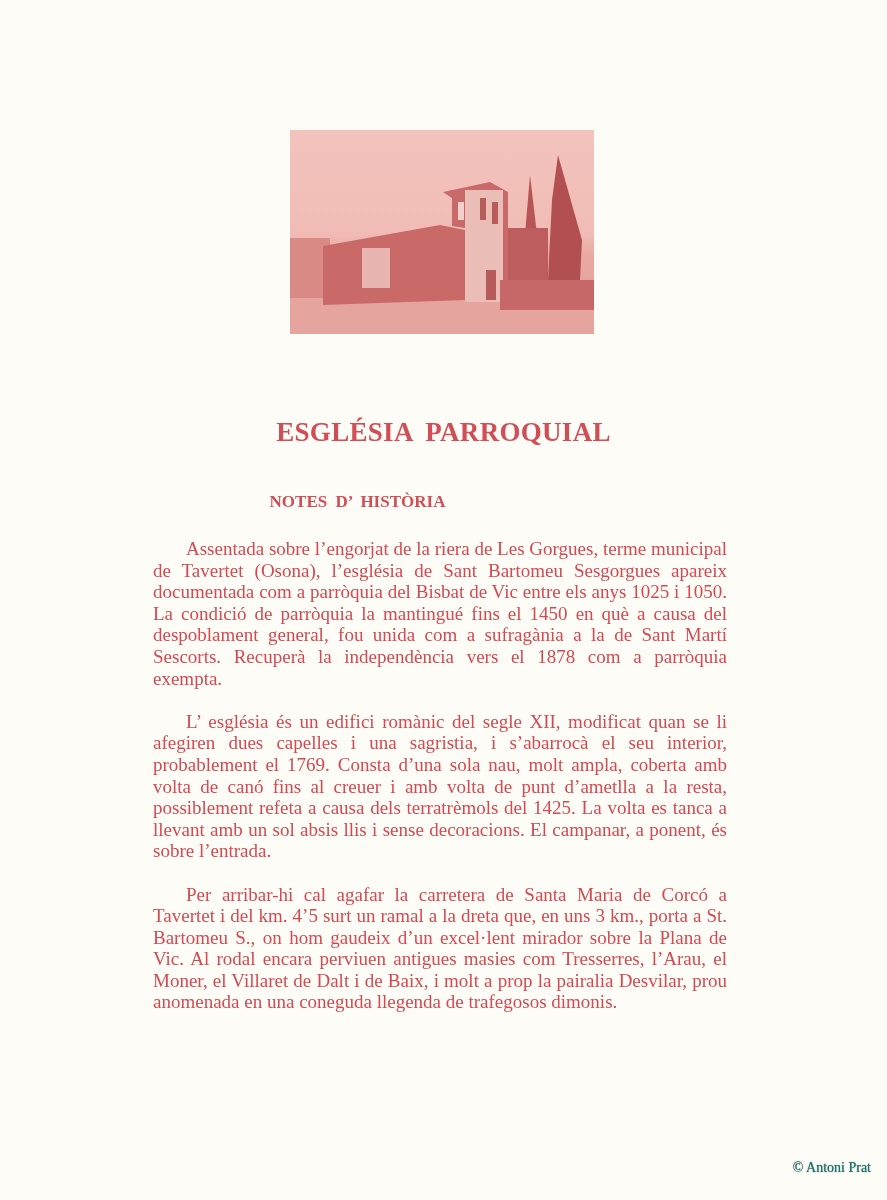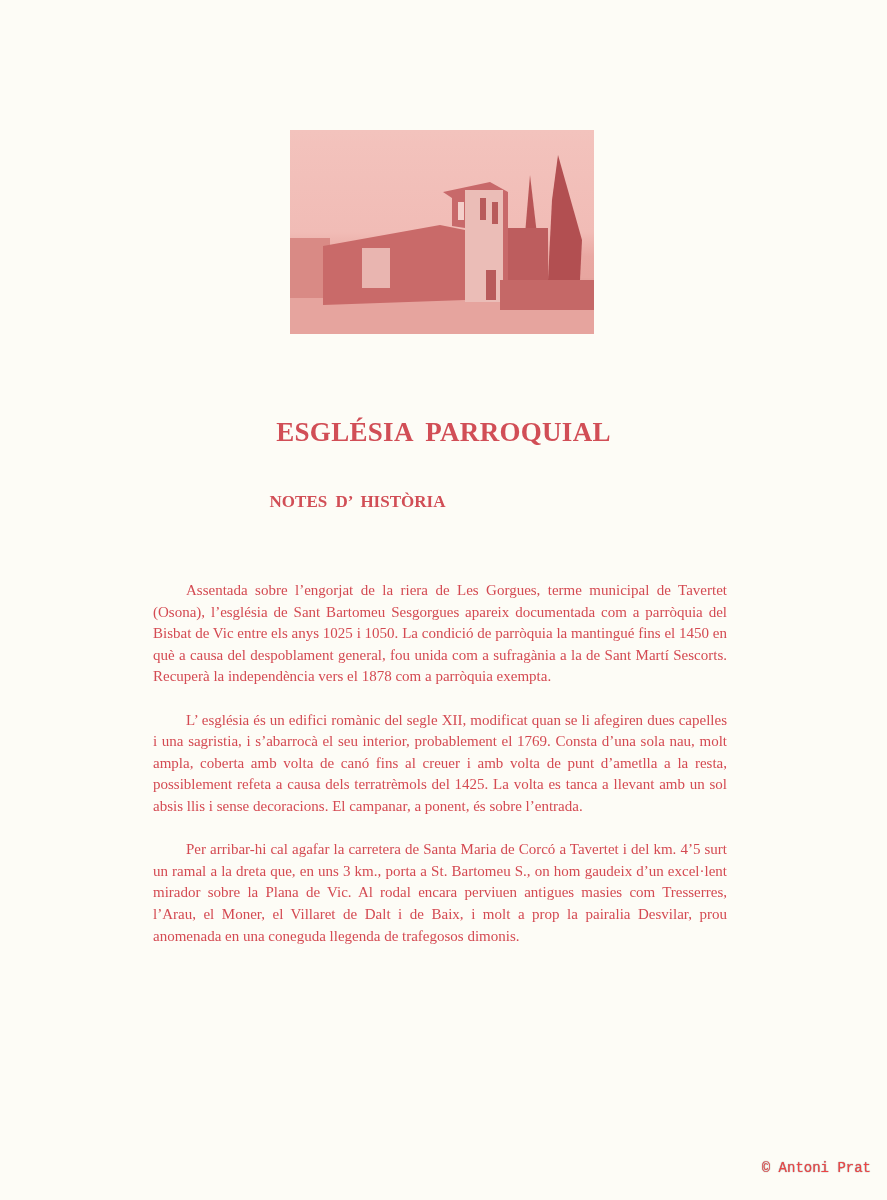--- a/index.html
+++ b/index.html
@@ -22,29 +22,28 @@
     color: #d14e56; word-spacing: 6px; letter-spacing: 0.3px;
   }
   .title span { display: block; }
   .subtitle {
     position: absolute; left: 0; width: 715px; top: 492px;
     text-align: center; font-weight: bold; font-size: 17px;
     color: #d14e56; word-spacing: 4px;
   }
   .body {
     position: absolute; left: 153px; width: 574px; top: 538px;
-    font-size: 15px; line-height: 21.6px; text-align: justify;
+    font-size: 19px; line-height: 21.6px; text-align: justify;
     color: #d44a52;
-    margin-top: 42px;
   }
   .body p { margin: 0 0 21.6px 0; text-indent: 33px; }
   .watermark {
     position: absolute; right: 16px; top: 1160px;
-    font-family: Liberation Mono, monospace; font-size: 14px;
-    color: #ef4444; text-shadow: 0 0 1px #9a9a9a, 0 0 1px #9a9a9a; margin-left: 24px;
+    font-family: Liberation Serif, serif; font-size: 14px;
+    color: #0f766e; text-shadow: 0 0 1px #9a9a9a, 0 0 1px #9a9a9a; margin-left: 24px;
   }
 </style>
 </head>
 <body>
 
 <div class="photo" title="Sepia-red photograph of the Romanesque church with bell gable and cypress trees">
   <svg viewBox="0 0 304 204" preserveAspectRatio="none">
     <rect x="0" y="148" width="304" height="56" fill="#e6a49e"></rect>
     <rect x="0" y="108" width="40" height="60" fill="#d98a85"></rect>
 

